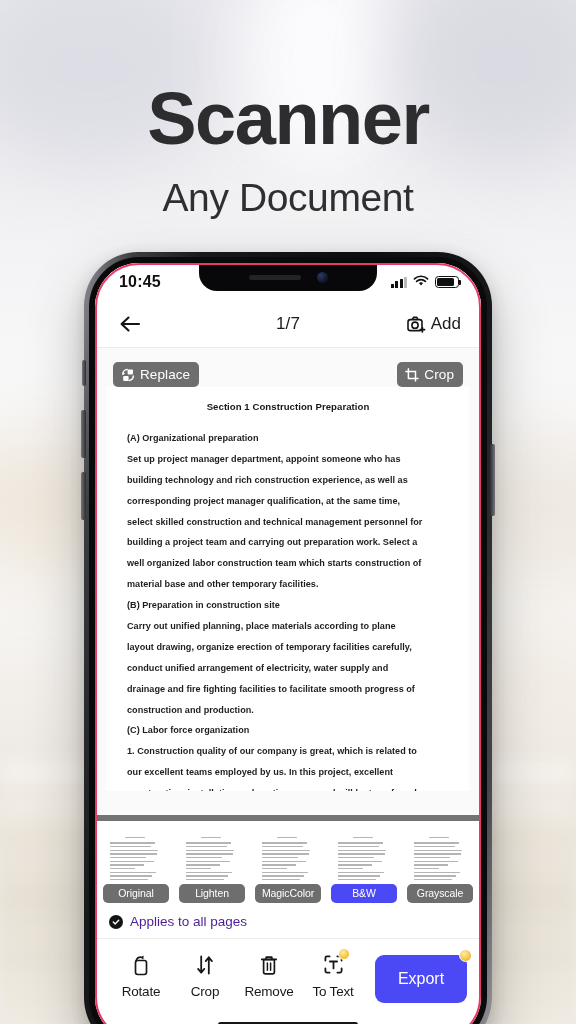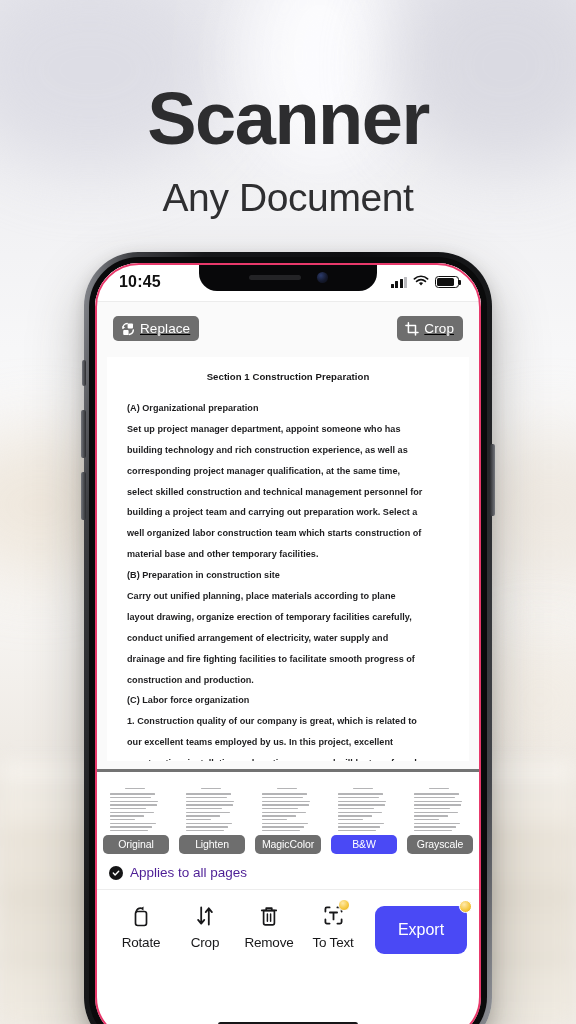--- a/index.html
+++ b/index.html
@@ -153,21 +153,21 @@
   .docarea {
     position: relative;
     background: #fafafa;
     border-top: 1px solid #ececec;
     padding: 14px 0 0 0;
     height: 468px;
     overflow: hidden;
   }
   .edit-row {
     display: flex; justify-content: space-between; align-items: flex-start;
-    padding: 0 18px; margin-bottom: 16px; text-decoration: underline;
+    padding: 0 18px; margin-bottom: 0;
   }
   .pill {
     display: inline-flex; align-items: center; gap: 5px;
     background: #6e6e6e; color: #fff;
     border-radius: 5px;
     padding: 5px 9px 5px 8px;
     font-size: 13.5px; letter-spacing: .1px;
     cursor: pointer;
   }
   .doc-page {
@@ -182,21 +182,21 @@
     letter-spacing: .05px;
     margin: 8px 0 22px 0;
   }
   .doc-line {
     font-size: 9.1px; color: #1d1d1f; line-height: 1.0;
     margin-bottom: 11.8px; letter-spacing: .02px; font-weight: 600;
   }
 
   
   .filters {
-    background: #fff; border-top: 3px solid #737373;
+    background: #fff; border-top: 6px solid #737373;
     padding: 10px 8px 4px 8px;
     display: flex; justify-content: space-between; gap: 6px;
   }
   .filter { width: 66px; cursor: pointer; }
   .thumb {
     width: 66px; height: 50px; background: #fff;
     border: 1px solid #ffffff;
     padding: 5px 6px; overflow: hidden;
   }
   .thumb i {
@@ -319,20 +319,37 @@
           <span class="ic-battery">
               <i></i>
             </span>
         </div>
       </div>
       <div class="notch">
         <span class="speaker"></span>
         <span class="front-cam"></span>
       </div>
 
+      <div class="navbar">
+        <div class="nav-back">
+          <svg width="22" height="18" viewBox="0 0 22 18">
+            <path d="M9.5 2.5 L2.6 9 L9.5 15.5 M2.8 9 H20" stroke="#151517" stroke-width="2.1" fill="none" stroke-linecap="round" stroke-linejoin="round"></path>
+          </svg>
+        </div>
+        <div class="nav-title">1/7</div>
+        <div class="nav-add">
+          <svg width="19" height="17" viewBox="0 0 19 17">
+            <rect x="1" y="3.6" width="14" height="11" rx="2.4" stroke="#151517" stroke-width="1.6" fill="none"></rect>
+            <path d="M5.3 3.6 L6.5 1.4 H9.8 L11 3.6" stroke="#151517" stroke-width="1.6" fill="none" stroke-linejoin="round"></path>
+            <circle cx="8" cy="9.2" r="3.1" stroke="#151517" stroke-width="1.6" fill="none"></circle>
+            <path d="M15.4 11.5 V16 M13.2 13.7 H17.6" stroke="#151517" stroke-width="1.7" stroke-linecap="round"></path>
+          </svg>
+          <span class="nav-add-label">Add</span>
+        </div>
+      </div>
 
       <div class="docarea">
         <div class="edit-row">
           <div class="pill">
             <svg width="14" height="14" viewBox="0 0 14 14">
               <path d="M6.2 1.6 A4.6 4.6 0 0 0 1.9 6.3" stroke="#fff" stroke-width="1.5" fill="none" stroke-linecap="round"></path>
               <path d="M1.3 4.1 L1.9 6.6 L4.3 5.7" fill="#fff"></path>
               <rect x="6.6" y="1.4" width="5.4" height="5" rx="1" fill="#fff"></rect>
               <rect x="2.2" y="7.9" width="5.4" height="5" rx="1" fill="#fff"></rect>
               <path d="M8.2 12.4 A4.6 4.6 0 0 0 12.3 8" stroke="#fff" stroke-width="1.5" fill="none" stroke-linecap="round"></path>

